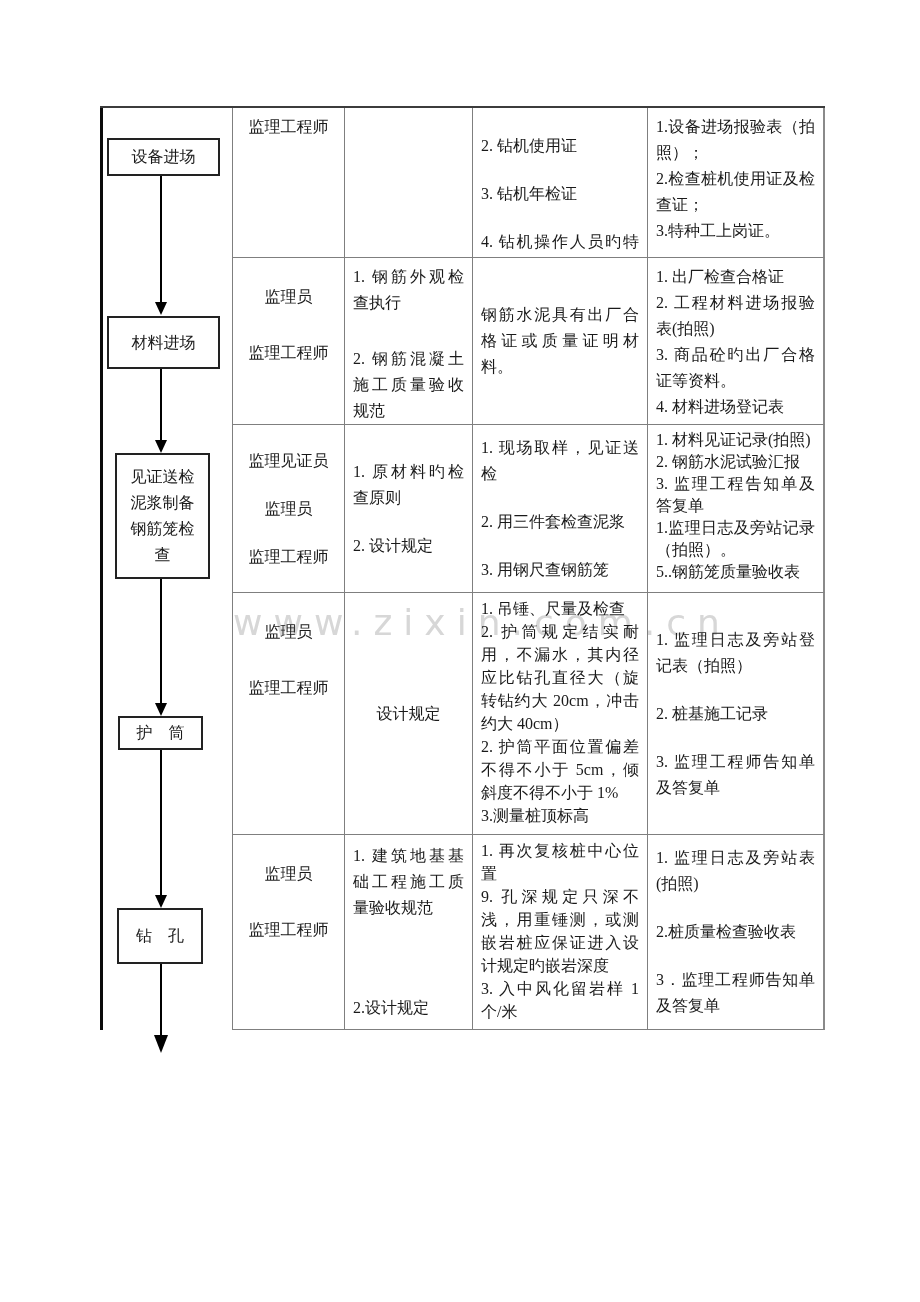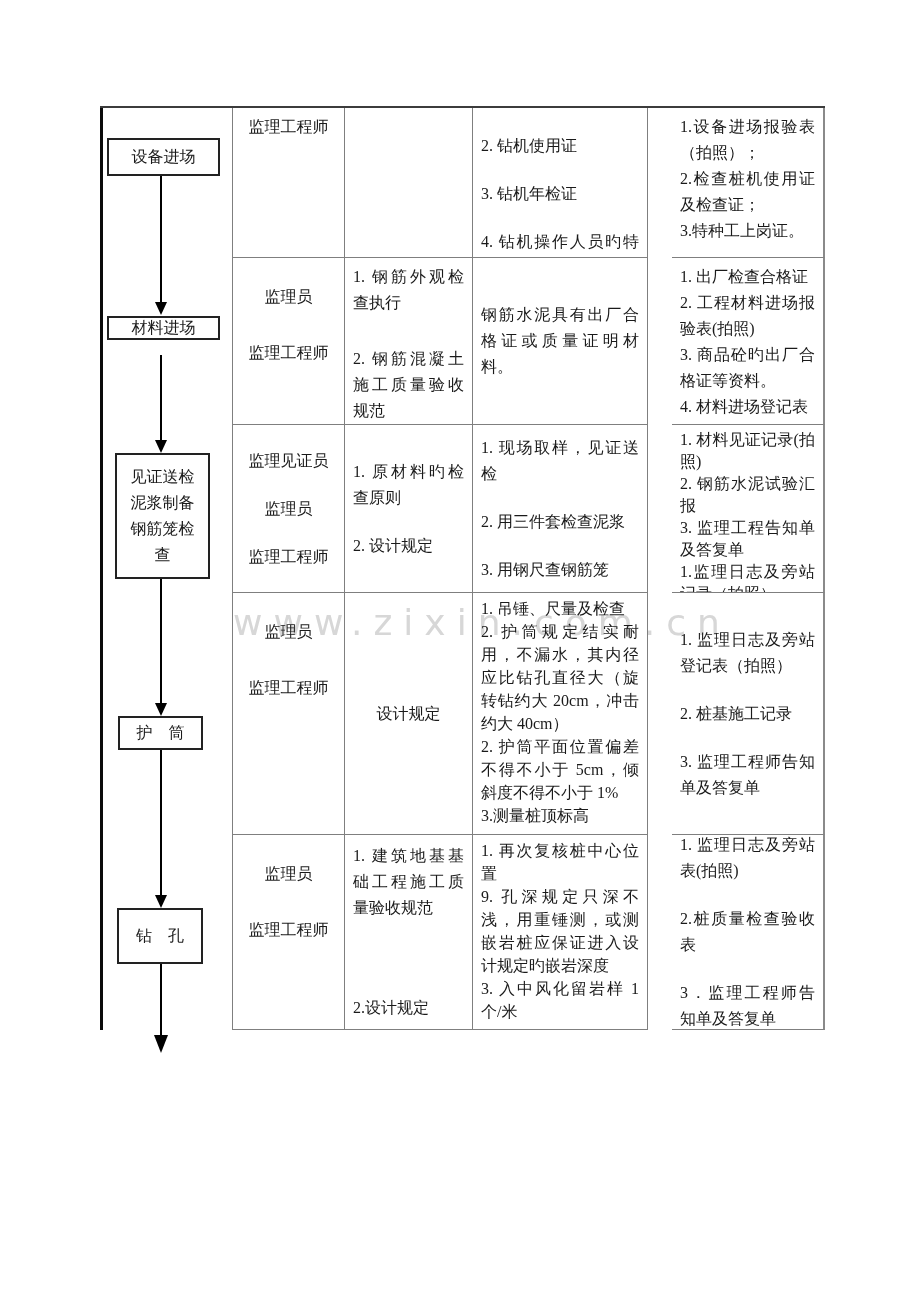--- a/index.html
+++ b/index.html
@@ -40,21 +40,21 @@
   .cell {
     border-right: 1px solid #7f7f7f;
     border-bottom: 1px solid #7f7f7f;
     padding: 6px 8px;
     line-height: 26px;
     text-align: justify;
     overflow: hidden;
   }
   .cell p { margin: 0; }
   .cell p.blank { height: 30px; }
-  .last-col { border-right: 2px solid #8a8a8a; margin-left: 24px; }
+  .last-col { border-right: 2px solid #8a8a8a; }
   .c-person { text-align: center; }
   .c-center { text-align: center; }
   .v-center { display: flex; flex-direction: column; justify-content: center; gap: 22px; }
   .pt-lg { padding-top: 26px; }
   .pad-sm { padding: 4px 8px; }
   .lh-sm { line-height: 23px; }
   .lh-xs { line-height: 22px; }
 
   
   .flow-cell {
@@ -105,21 +105,21 @@
 <body>
 
 <div class="watermark">www.zixin.com.cn</div>
 
 <div class="doc-table">
 
   <div class="flow-cell">
     <div class="flow-box" style="left:4px;  top:30px;  width:113px; height:38px;">设备进场</div>
     <div class="arrow" style="top:68px; height:126px;"></div>
 
-    <div class="flow-box" style="left:4px;  top:208px; width:113px; height:24px;">材料进场</div>
+    <div class="flow-box" style="left:4px;  top:208px; width:113px; height:53px;">材料进场</div>
     <div class="arrow" style="top:247px; height:85px;"></div>
 
     <div class="flow-box" style="left:12px; top:345px; width:95px;  height:126px;">见证送检
 泥浆制备
 钢筋笼检
 查</div>
     <div class="arrow" style="top:455px; height:140px;"></div>
 
     <div class="flow-box" style="left:15px; top:608px; width:85px;  height:34px;">护　筒</div>
     <div class="arrow" style="top:642px; height:145px;"></div>

